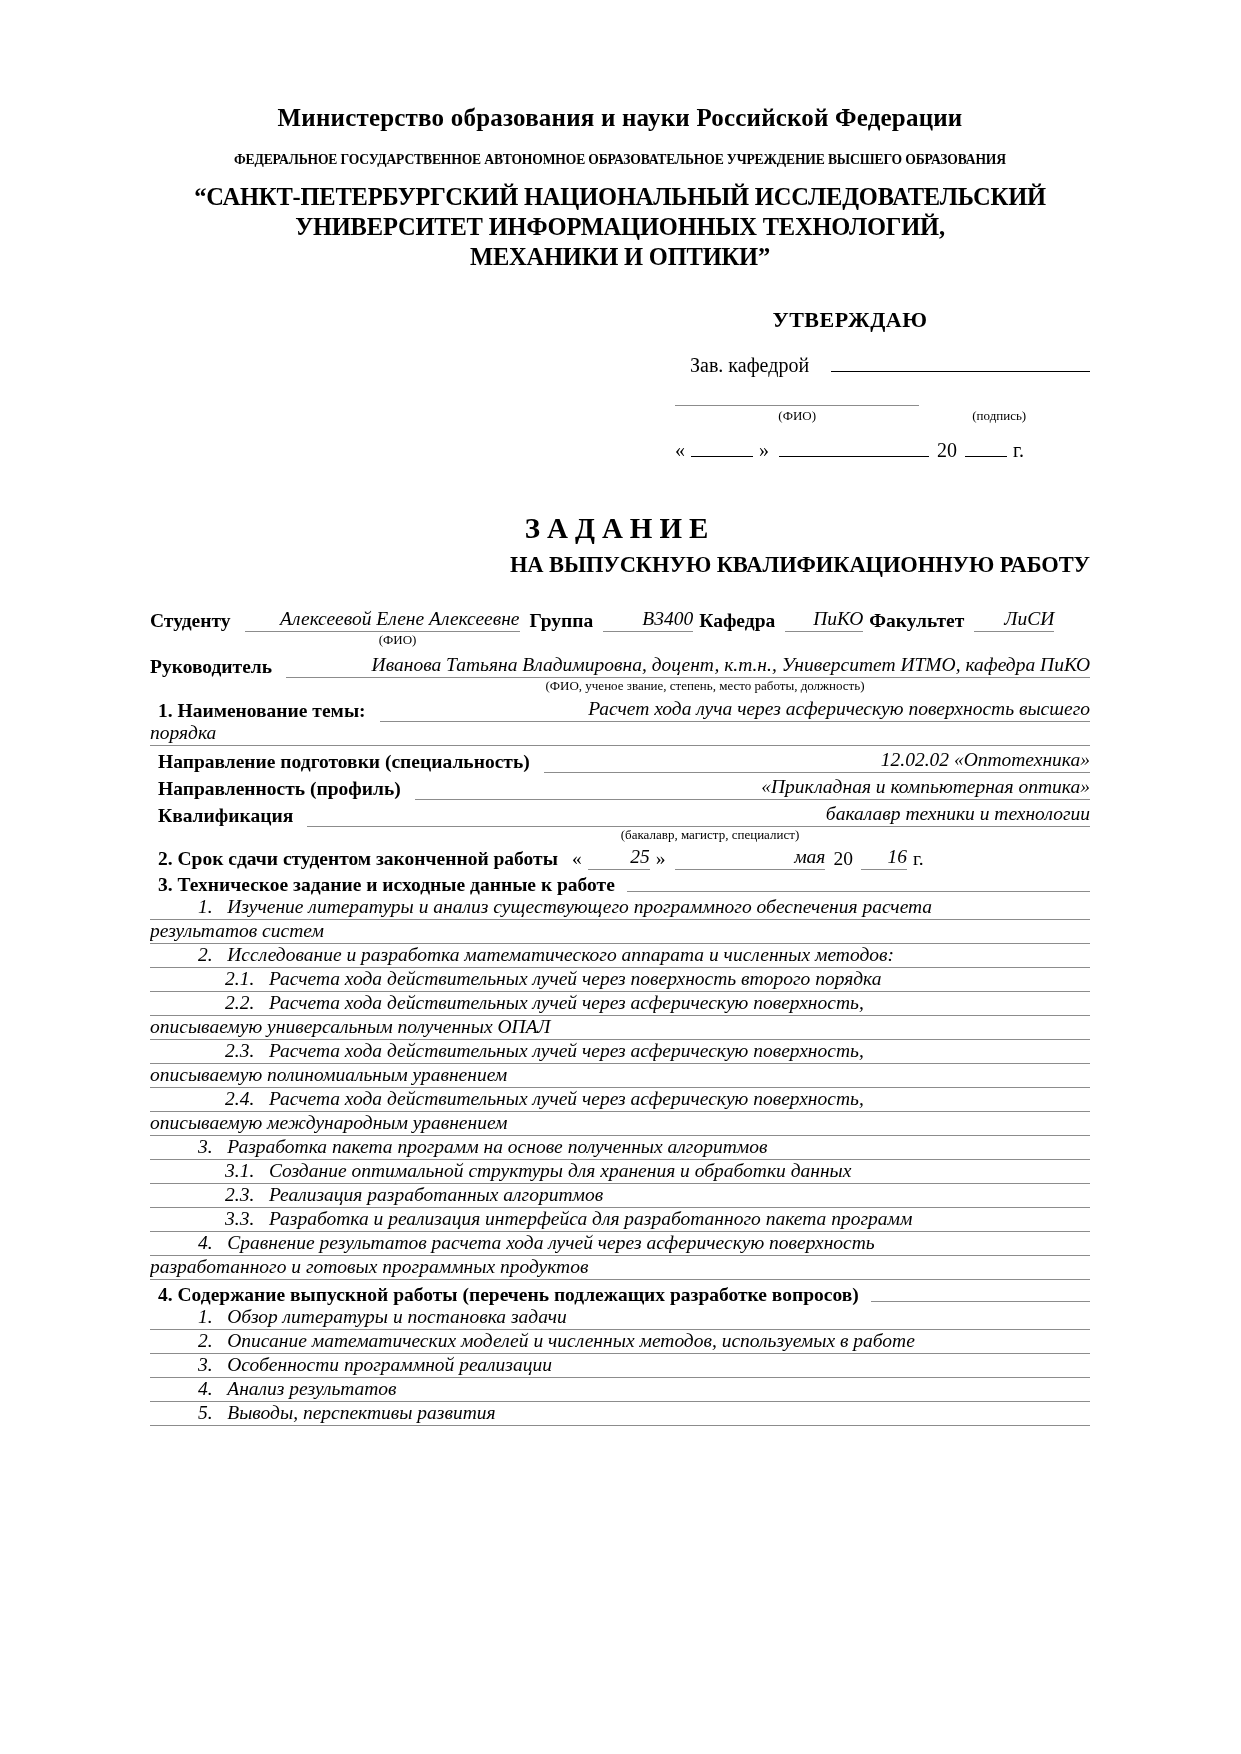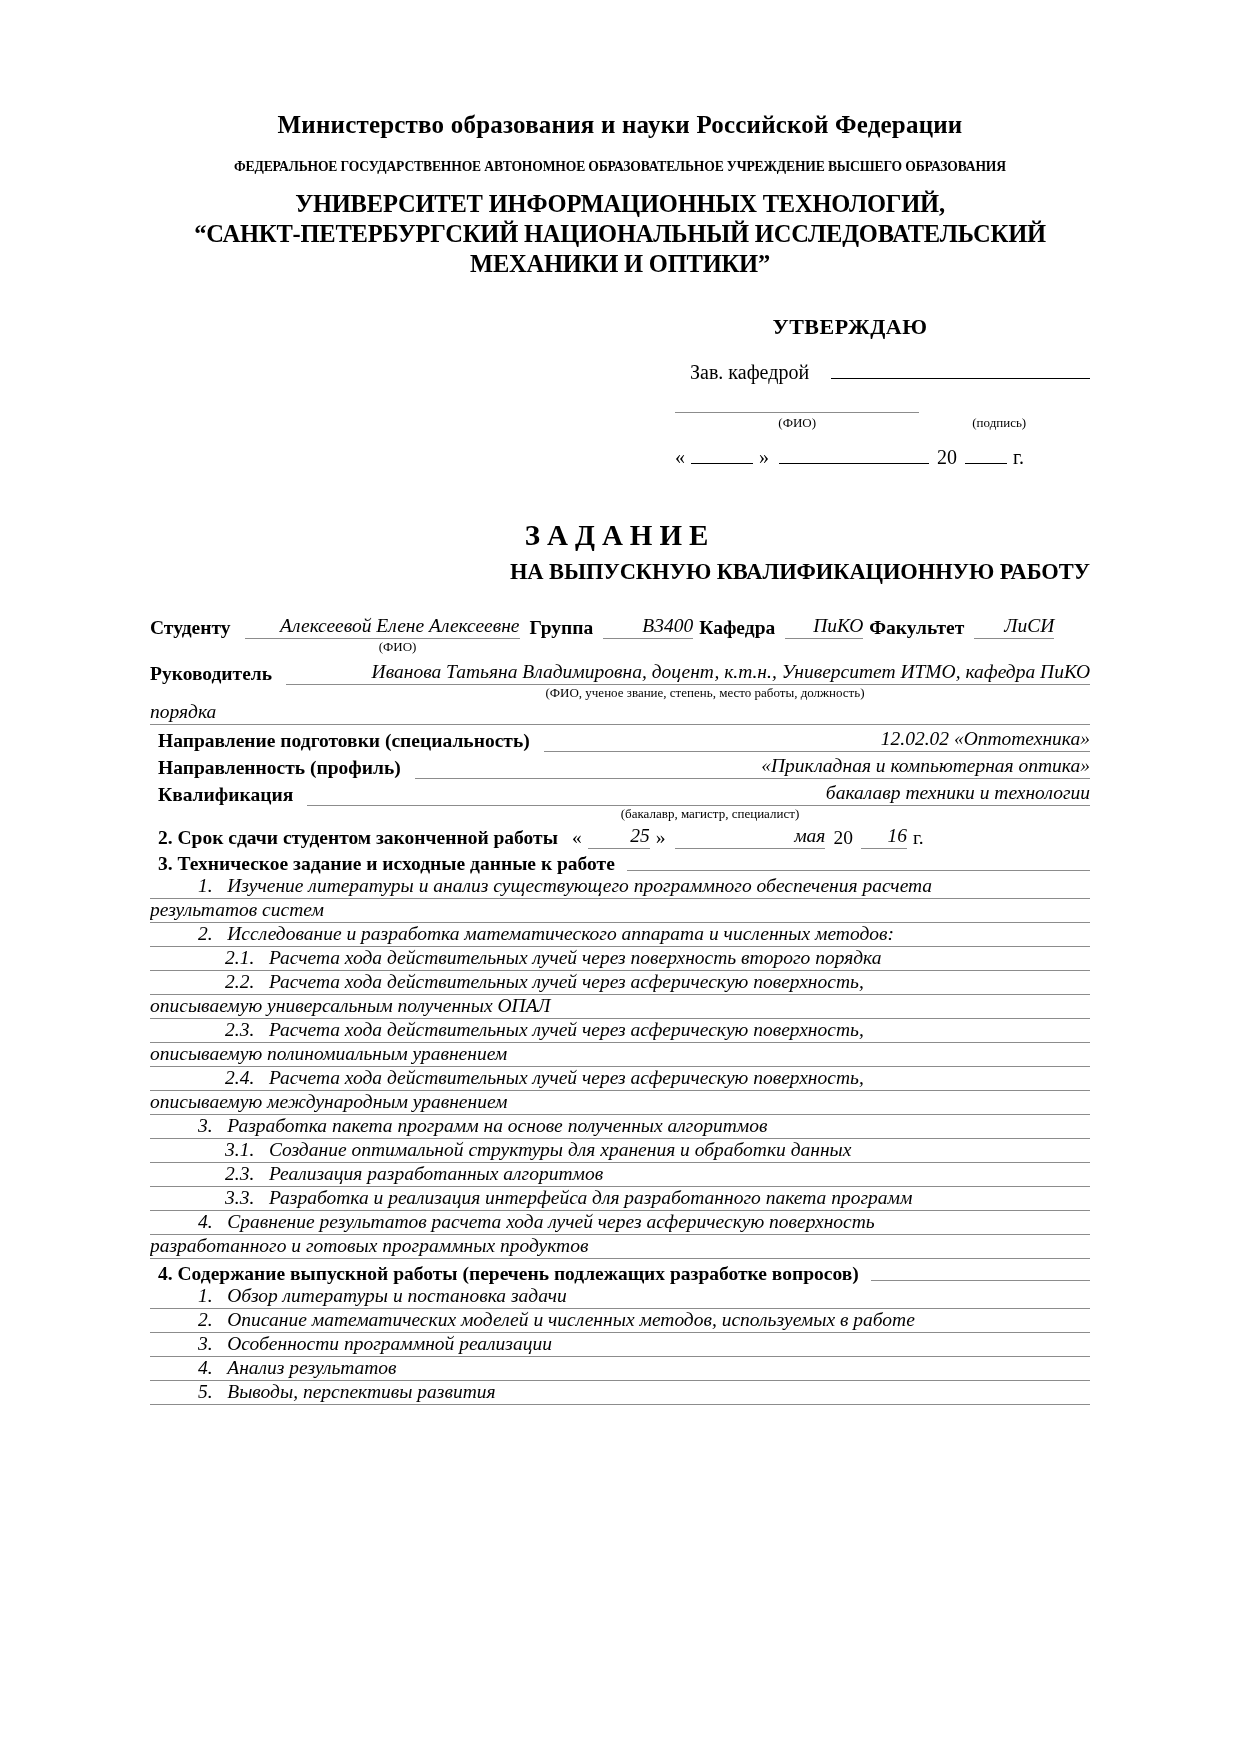--- a/index.html
+++ b/index.html
@@ -17,21 +17,21 @@
     height: 1754px;
     margin: 0 auto;
     background: #ffffff;
     box-sizing: border-box;
     padding: 0;
     overflow: hidden;
   }
   .inner {
     position: absolute;
     left: 150px;
-    top: 7px;
+    top: 0;
     width: 940px;
   }
 
   
   .ministry {
     text-align: center;
     font-weight: bold;
     font-size: 25px;
     letter-spacing: 0.2px;
     margin-top: 104px;
@@ -188,22 +188,22 @@
 </style>
 </head>
 <body>
 
 <div class="page">
   <div class="inner">
 
     <div class="ministry">Министерство образования и науки Российской Федерации</div>
     <div class="federal">ФЕДЕРАЛЬНОЕ ГОСУДАРСТВЕННОЕ АВТОНОМНОЕ ОБРАЗОВАТЕЛЬНОЕ УЧРЕЖДЕНИЕ ВЫСШЕГО ОБРАЗОВАНИЯ</div>
     <div class="univ">
+      <div>“САНКТ-ПЕТЕРБУРГСКИЙ НАЦИОНАЛЬНЫЙ ИССЛЕДОВАТЕЛЬСКИЙ</div>
       <div>УНИВЕРСИТЕТ ИНФОРМАЦИОННЫХ ТЕХНОЛОГИЙ,</div>
-      <div>“САНКТ-ПЕТЕРБУРГСКИЙ НАЦИОНАЛЬНЫЙ ИССЛЕДОВАТЕЛЬСКИЙ</div>
       <div>МЕХАНИКИ И ОПТИКИ”</div>
     </div>
 
     <div class="approve-block">
       <div class="approve-title">УТВЕРЖДАЮ</div>
 
       <div class="approve-row">
         <div class="lbl">Зав. кафедрой</div>
         <div class="fill rule"></div>
       </div>
@@ -254,20 +254,25 @@
       </div>
       <div class="capline" style="width:275px; margin-left:110px;">(ФИО)</div>
 
       <div class="frow" style="margin-top:6px">
         <span class="bold">Руководитель</span>
         <span class="gap14"></span>
         <span class="field" style="flex:1">Иванова Татьяна Владимировна, доцент, к.т.н., Университет ИТМО, кафедра ПиКО</span>
       </div>
       <div class="capline" style="margin-left:170px">(ФИО, ученое звание, степень, место работы, должность)</div>
 
+      <div class="frow" style="margin-top:4px">
+        <span class="bold" style="padding-left:8px">1. Наименование темы:</span>
+        <span class="gap14"></span>
+        <span class="field" style="flex:1">Расчет хода луча через асферическую поверхность высшего</span>
+      </div>
       <div class="tline ind0" style="text-align:left">порядка</div>
 
       <div class="frow" style="margin-top:3px">
         <span class="bold" style="padding-left:8px">Направление подготовки (специальность)</span>
         <span class="gap14"></span>
         <span class="field" style="flex:1">12.02.02 «Оптотехника»</span>
       </div>
 
       <div class="frow" style="margin-top:3px">
         <span class="bold" style="padding-left:8px">Направленность (профиль)</span>

